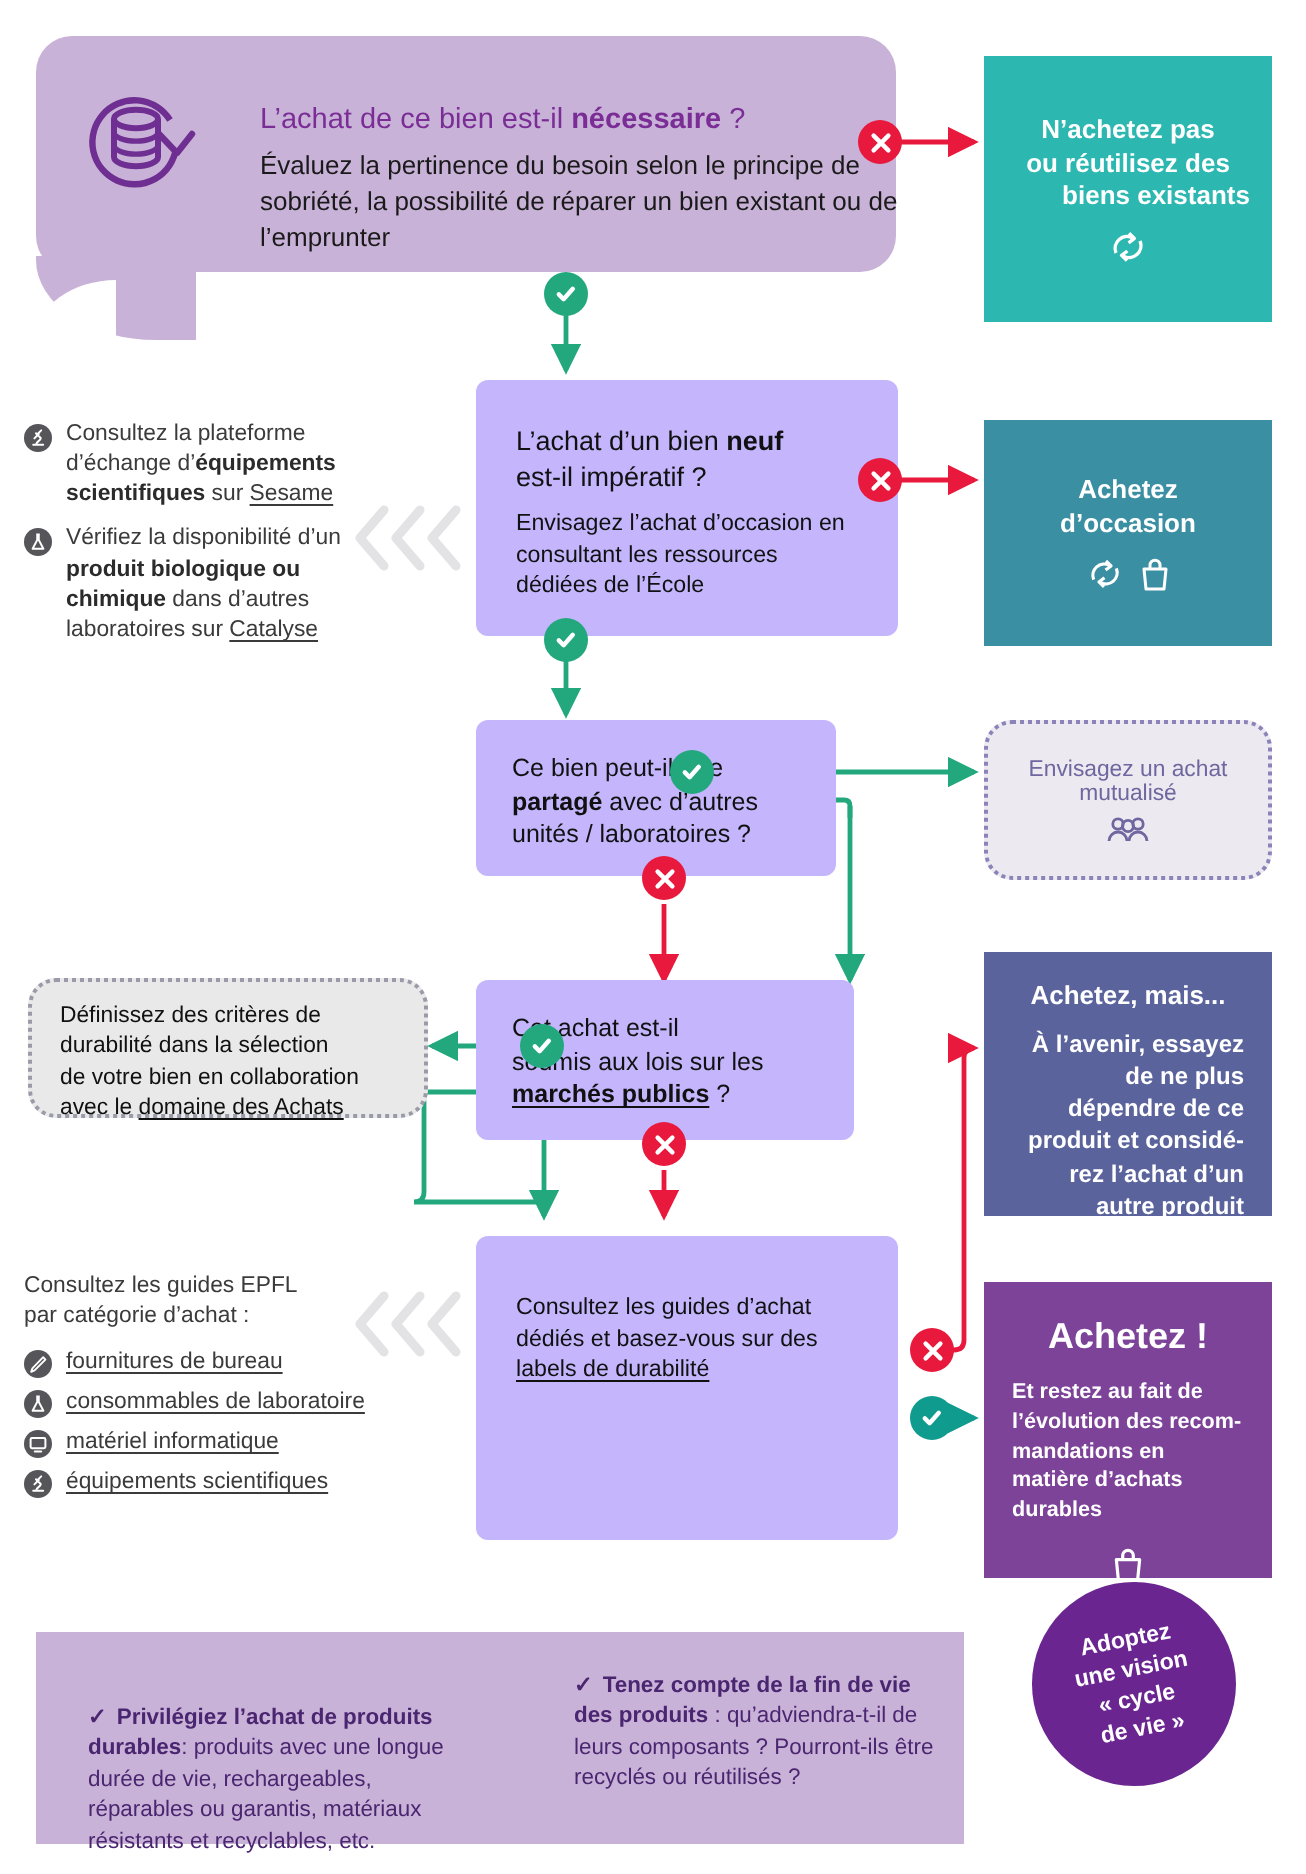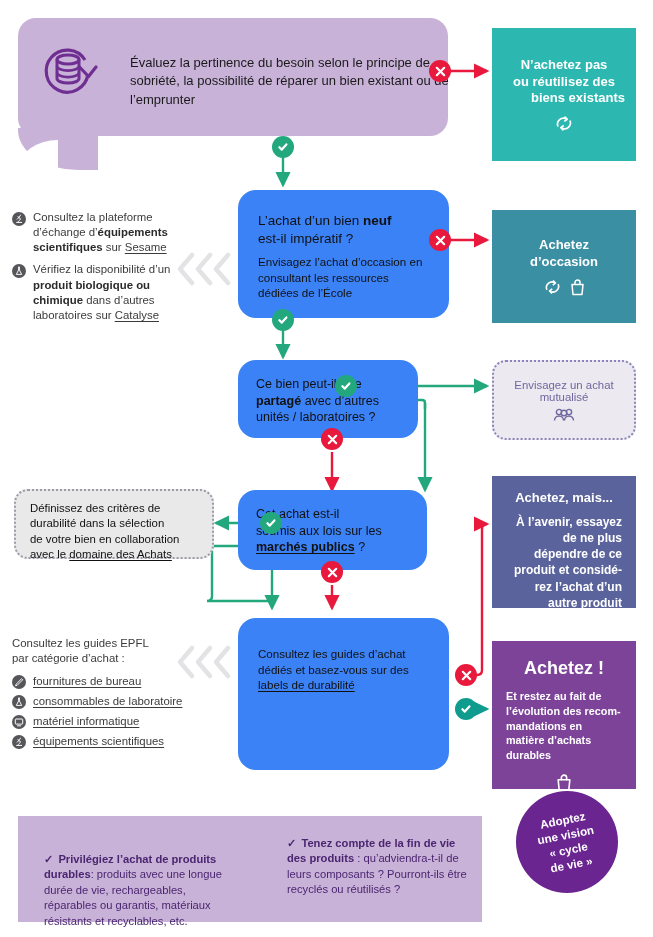--- a/index.html
+++ b/index.html
@@ -30,21 +30,21 @@
     border-top-left-radius:46px 34px;
   }
   #bubble-icon { left:38px; top:38px; width:62px; height:62px; }
   #bubble-text { left:112px; top:33px; width:320px; }
   .bub-title { font-size:14.5px; color:#7b2d96; font-weight:700; line-height:1.35; }
   .bub-title .lite { font-weight:400; }
   .bub-body { font-size:13px; color:#1a1a1a; line-height:1.42; margin-top:3px; font-weight:500;}
 
   
   .dbox {
-    background:#3b82f6; border-radius:18px;
+    background:#c4b5fd; border-radius:6px;
   }
   .dbox-title { font-size:13.5px; color:#111; font-weight:500; line-height:1.33; }
   .dbox-title b { font-weight:700; }
   .dbox-body { font-size:11.6px; color:#111; line-height:1.35; margin-top:6px; font-weight:500;}
   .u { text-decoration:underline; text-underline-offset:2px; }
 
   
   .obox { color:#fff; text-align:center;margin-top:18px; }
   .obox .ot { font-weight:700; line-height:1.3; }
   .obox .ob { line-height:1.35; }
@@ -141,20 +141,23 @@
       <svg width="62" height="62" viewBox="0 0 62 62">
         <path d="M47,22 A21,21 0 1,0 50,36" fill="none" stroke="#6f2e91" stroke-width="3.2"></path>
         <path d="M41.5,29 L50.5,38.5 L58,29" fill="none" stroke="#6f2e91" stroke-width="3.2" stroke-linecap="round" stroke-linejoin="round"></path>
         <ellipse cx="30" cy="21.5" rx="11" ry="4.6" fill="none" stroke="#6f2e91" stroke-width="3"></ellipse>
         <path d="M19,21.5 L19,40.5 A11,4.6 0 0,0 41,40.5 L41,21.5" fill="none" stroke="#6f2e91" stroke-width="3"></path>
         <path d="M19,28 A11,4.6 0 0,0 41,28" fill="none" stroke="#6f2e91" stroke-width="2.6"></path>
         <path d="M19,34.5 A11,4.6 0 0,0 41,34.5" fill="none" stroke="#6f2e91" stroke-width="2.6"></path>
       </svg>
     </div>
     <div class="abs" id="bubble-text">
+      <div class="bub-title">
+        <span class="lite">L’achat de ce bien est-il </span><span>nécessaire</span><span class="lite"> ?</span>
+      </div>
       <div class="bub-body">Évaluez la pertinence du besoin selon le principe de sobriété, la possibilité de réparer un bien existant ou de l’emprunter</div>
     </div>
   </div>
 
   <div class="abs obox" style="left:492px;top:10px;width:144px;height:133px;background:#2cb7b0;display:flex;flex-direction:column;align-items:center;justify-content:center;">
     <div class="ot" style="font-size:13px;">N’achetez pas</div>
     <div class="ot" style="font-size:13px;">ou réutilisez des</div>
     <div class="ot" style="font-size:13px;padding-left:28px;">biens existants</div>
     <div class="oicons">
       <svg width="20" height="17" viewBox="0 0 20 17">

